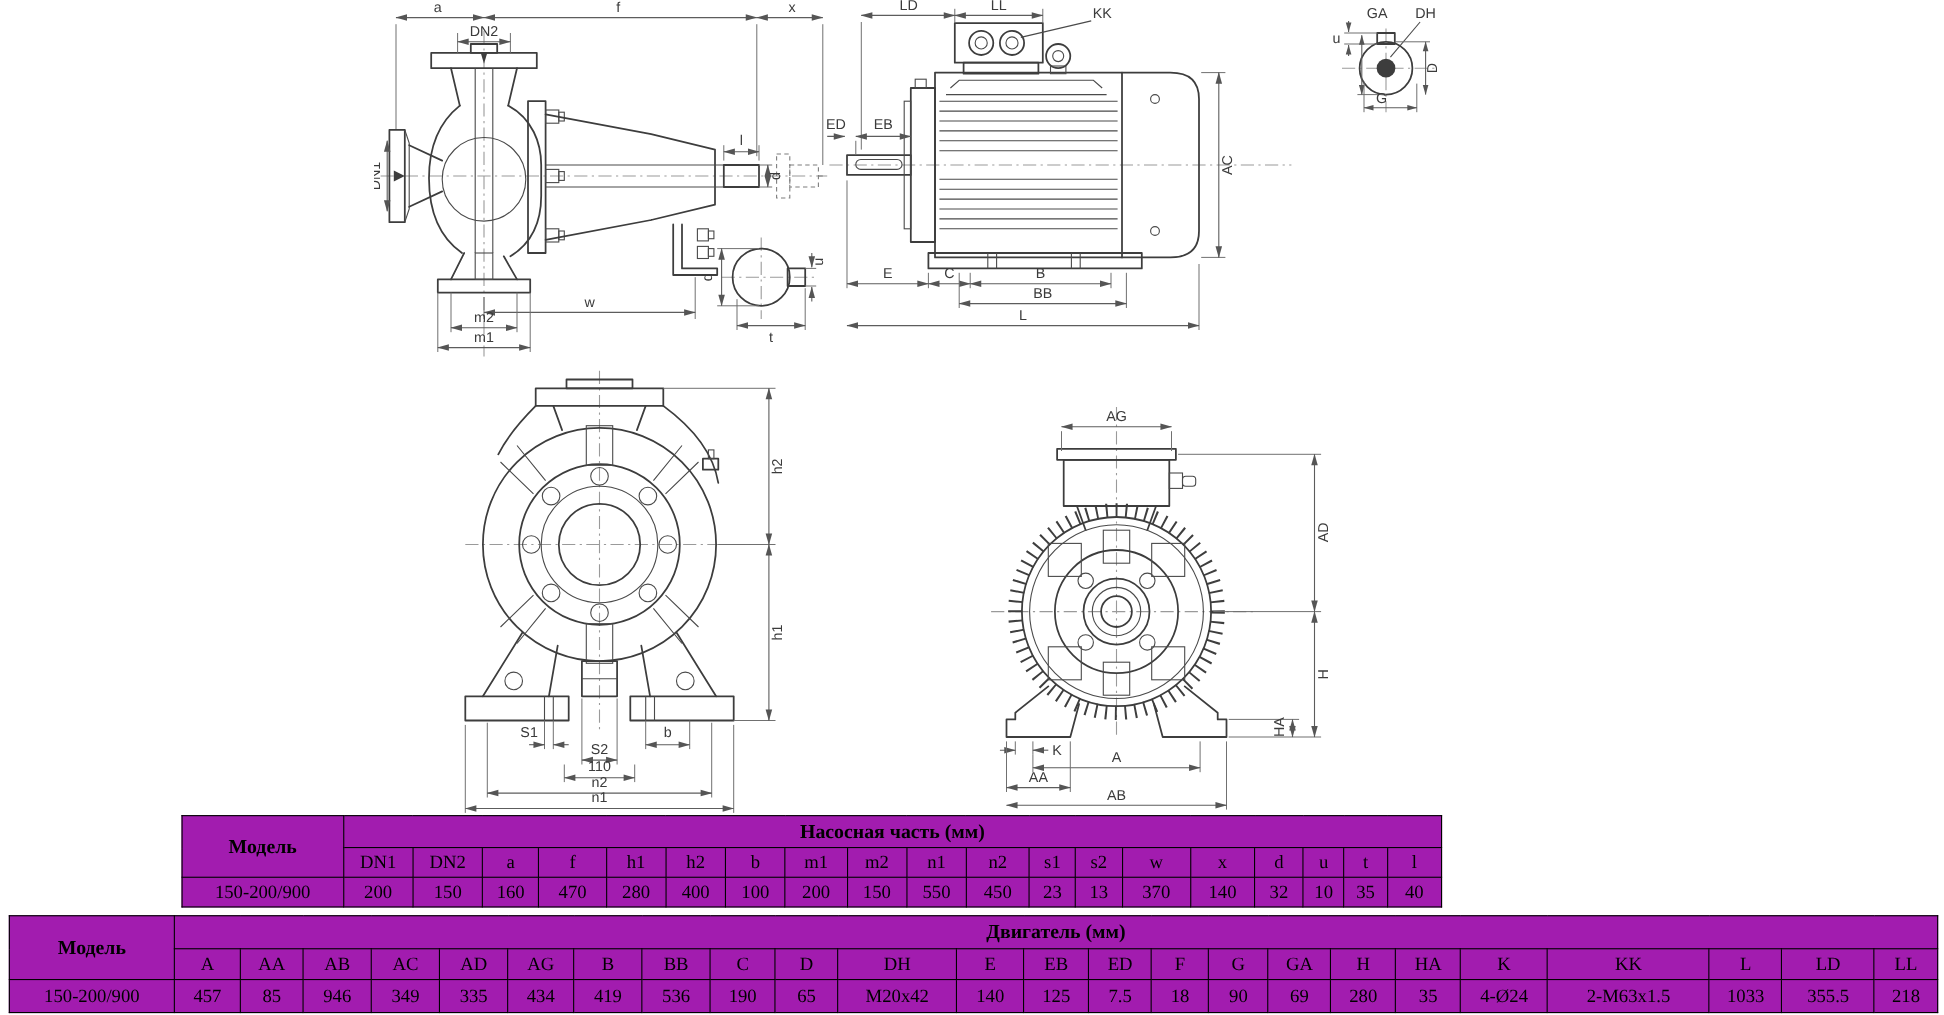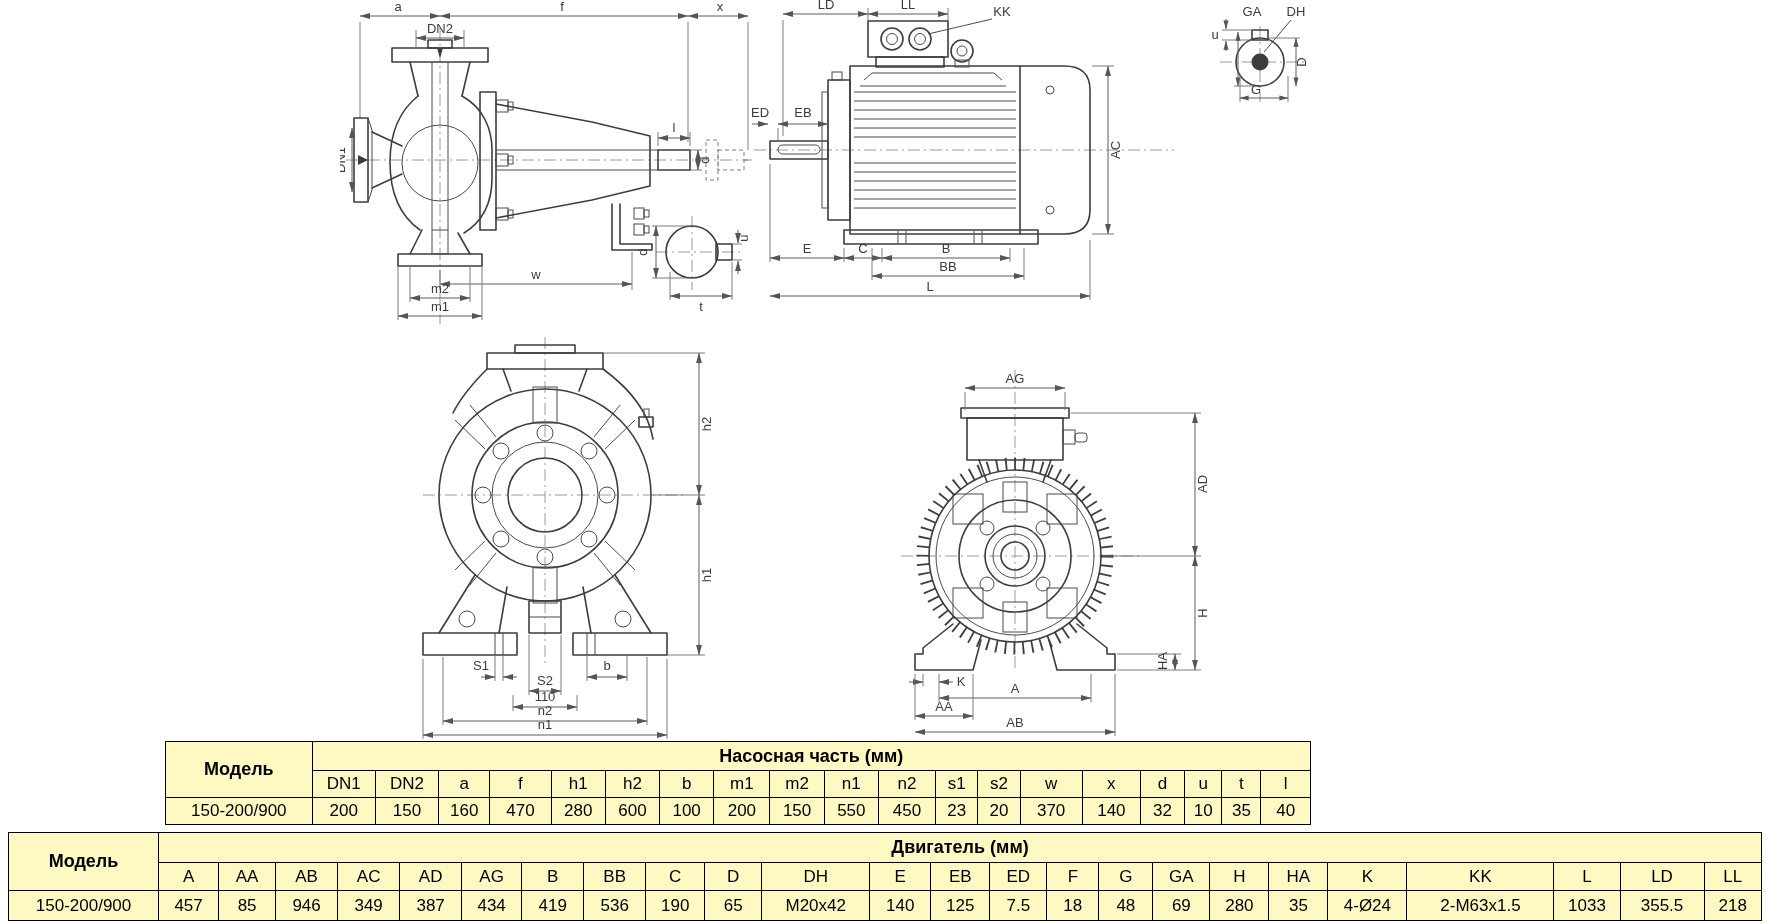--- a/index.html
+++ b/index.html
@@ -8,22 +8,22 @@
   
   .main{stroke:#3d3d3d;stroke-width:1.6;fill:none;stroke-linejoin:round;stroke-linecap:round;}
   .thin{stroke:#4a4a4a;stroke-width:1;fill:none;}
   .cl{stroke:#9a9a9a;stroke-width:1;fill:none;stroke-dasharray:12 4 2 4;}
   .hid{stroke:#7d7d7d;stroke-width:1;fill:none;stroke-dasharray:4 3;}
   .dim{stroke:#5c5c5c;stroke-width:1;fill:none;}
   .ext{stroke:#6e6e6e;stroke-width:0.9;fill:none;}
   .fill{fill:#3d3d3d;stroke:none;}
   text.lbl{font-family:"Liberation Sans","DejaVu Sans",sans-serif;font-size:13px;fill:#3b3b3b;text-anchor:middle;}
   
-  table.dataTable{border-collapse:collapse;table-layout:fixed;background:#fef9c3;color:#000;
-    font-family:Liberation Sans, sans-serif;font-size:17px;}
+  table.dataTable{border-collapse:collapse;table-layout:fixed;background:#a21caf;color:#000;
+    font-family:Liberation Serif, serif;font-size:17px;}
   table.dataTable td{border:1.4px solid #000;text-align:center;vertical-align:middle;
     padding:0 1px;white-space:nowrap;overflow:hidden;}
   table.dataTable .bold{font-weight:bold;font-size:18px;}
   .t1{position:absolute;left:165px;top:741px;width:1146px;}
   .t2{position:absolute;left:8px;top:832px;width:1754px;}
   .t1 tr.rGroup{height:29px;} .t1 tr.rCols{height:27px;} .t1 tr.rData{height:27px;}
   .t2 tr.rGroup{height:30px;} .t2 tr.rCols{height:28px;} .t2 tr.rData{height:30px;}
 </style>
 </head>
 <body>
@@ -384,28 +384,28 @@
         <td>t</td>
         <td>l</td>
       </tr>
       <tr class="rData">
         <td>150-200/900</td>
         <td>200</td>
         <td>150</td>
         <td>160</td>
         <td>470</td>
         <td>280</td>
-        <td>600</td>
+        <td>400</td>
         <td>100</td>
         <td>200</td>
         <td>150</td>
         <td>550</td>
         <td>450</td>
         <td>23</td>
-        <td>20</td>
+        <td>13</td>
         <td>370</td>
         <td>140</td>
         <td>32</td>
         <td>10</td>
         <td>35</td>
         <td>40</td>
       </tr>
     </tbody>
   </table>
 
@@ -467,32 +467,32 @@
         <td>L</td>
         <td>LD</td>
         <td>LL</td>
       </tr>
       <tr class="rData">
         <td>150-200/900</td>
         <td>457</td>
         <td>85</td>
         <td>946</td>
         <td>349</td>
-        <td>387</td>
+        <td>335</td>
         <td>434</td>
         <td>419</td>
         <td>536</td>
         <td>190</td>
         <td>65</td>
         <td>M20x42</td>
         <td>140</td>
         <td>125</td>
         <td>7.5</td>
         <td>18</td>
-        <td>48</td>
+        <td>90</td>
         <td>69</td>
         <td>280</td>
         <td>35</td>
         <td>4-Ø24</td>
         <td>2-M63x1.5</td>
         <td>1033</td>
         <td>355.5</td>
         <td>218</td>
       </tr>
     </tbody>

